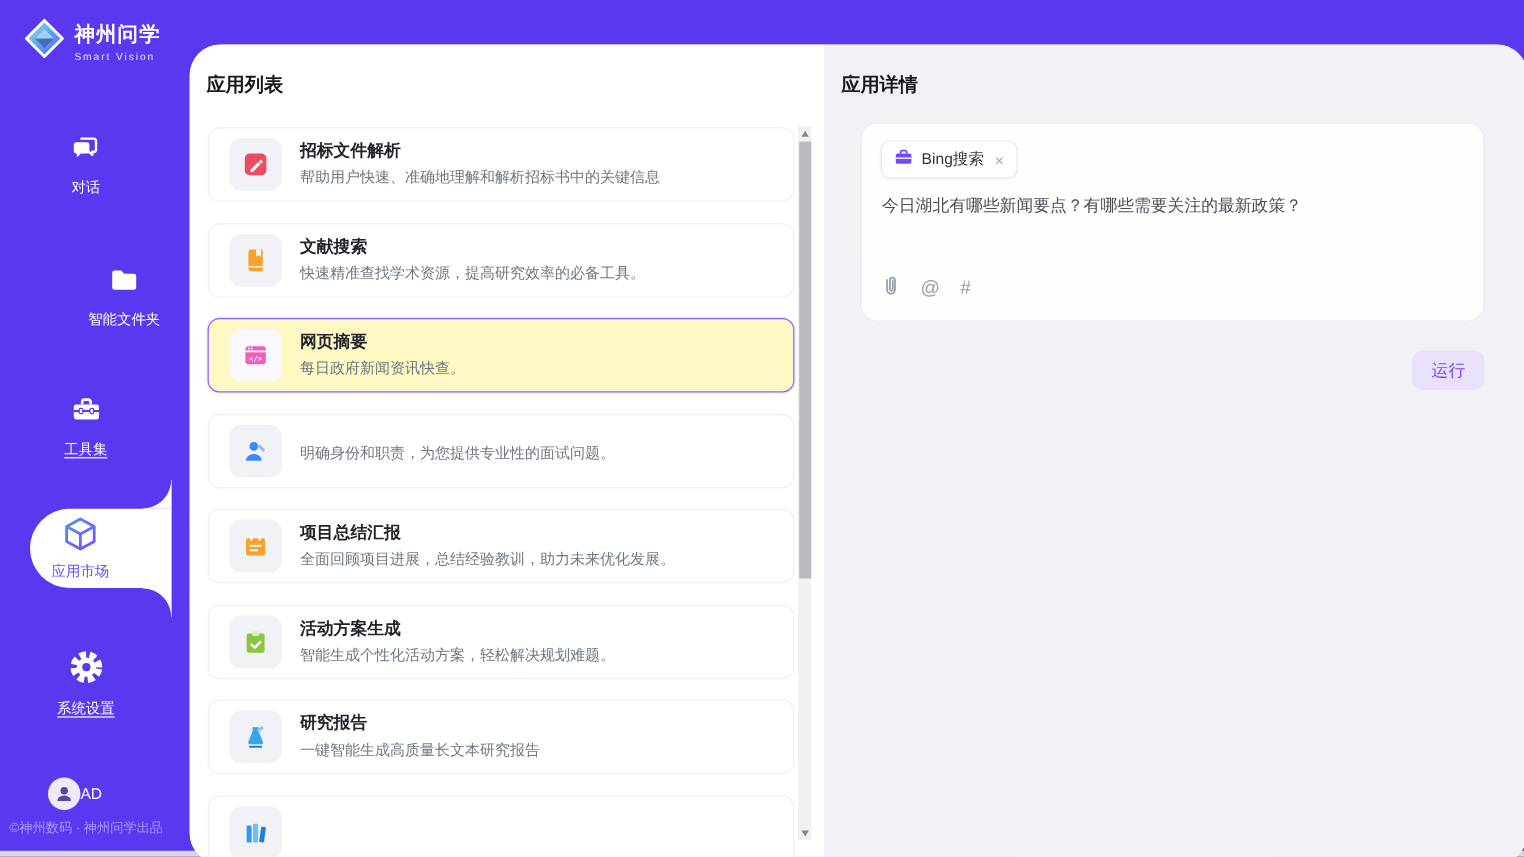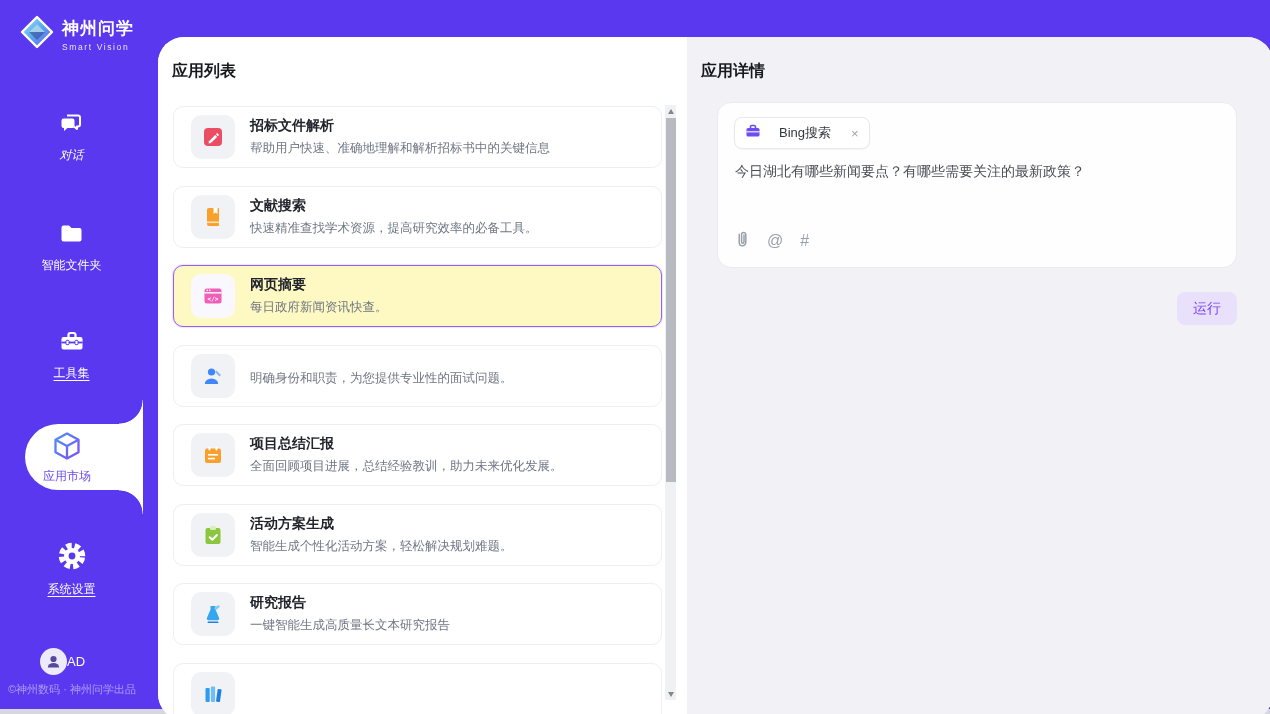--- a/index.html
+++ b/index.html
@@ -13,21 +13,21 @@
 
   
   .sidebar { position:absolute; left:0; top:0; width:143px; height:709px; }
   .logo { position:absolute; left:18px; top:13px; display:flex; align-items:center; gap:6px; }
   .logo-text-title { color:#fff; font-size:17px; font-weight:bold; letter-spacing:1px; }
   .logo-text-sub { color:#e8e4ff; font-size:8.5px; letter-spacing:1.6px; margin-top:2px; }
 
   .nav-item { position:absolute; left:0; width:143px; display:flex; flex-direction:column; align-items:center; cursor:pointer; }
   .nav-item .nav-label { color:#ffffff; font-size:12px; margin-top:6px; }
   .nav-item .nav-label.underlined { text-decoration:underline; text-underline-offset:3px; }
-  .nav-chat { top:110px;font-style:italic; } .nav-folder { top:220px; } .nav-tools { top:328px; } .nav-settings { top:541px; }
+  .nav-chat { top:110px; } .nav-folder { top:220px;margin-left:32px; } .nav-tools { top:328px; } .nav-settings { top:541px; }
 
   .bubble { position:absolute; left:25px; top:424px; width:118px; height:66px; background:#fff;
     border-radius:33px 0 0 33px; display:flex; flex-direction:column; align-items:center;
     justify-content:center; padding-right:34px; cursor:pointer; }
   .bubble .nav-label { color:#6d4df2; font-size:12px; margin-top:3px;text-align:center; }
   .fillet { position:absolute; left:119px; width:24px; height:24px; }
   .fillet-top { top:400px; background:radial-gradient(circle 24px at 0 0, #5a38f0 0 23.2px, #fff 23.9px); }
   .fillet-bottom { top:490px; background:radial-gradient(circle 24px at 0 100%, #5a38f0 0 23.2px, #fff 23.9px); }
 
   .user-row { position:absolute; left:40px; top:648px; display:flex; align-items:center; }
@@ -56,21 +56,21 @@
   .scroll-btn { position:absolute; left:0; width:11px; height:12px; background:#f0f1f3; display:flex; align-items:center; justify-content:center; cursor:pointer; }
   .scroll-up { top:0; } .scroll-down { bottom:0; }
   .tri-up { width:0; height:0; border-left:3.5px solid transparent; border-right:3.5px solid transparent; border-bottom:5px solid #82868f; }
   .tri-down { width:0; height:0; border-left:3.5px solid transparent; border-right:3.5px solid transparent; border-top:5px solid #82868f; }
   .scroll-thumb { position:absolute; left:0.5px; top:13px; width:10px; height:364px; background:#b7bac0; cursor:pointer; }
 
   .detail-panel { position:relative; flex:1; height:683px; background:#f2f2f6; }
   .detail-card { position:absolute; left:30px; top:65px; width:520px; height:166px; background:#fefefe;
     border:1px solid #eaeaf0; border-radius:14px; }
   .tool-tag { position:absolute; left:16px; top:14px; height:32px; display:inline-flex; align-items:center;
-    gap:18px; padding:0 10px; background:#fff; border:1px solid #e7e7ee; border-radius:8px;
+    gap:7px; padding:0 10px; background:#fff; border:1px solid #e7e7ee; border-radius:8px;
     box-shadow:0 1px 2px rgba(40,40,80,0.04); cursor:pointer; }
   .tool-tag-label { font-size:13px; color:#33363d; }
   .tag-close { font-size:13px; color:#a0a4ad; margin-left:2px; cursor:pointer; }
   .question { position:absolute; left:17px; top:60px; width:486px; font-size:14px; color:#4b4d55; }
   .input-icons { position:absolute; left:17px; bottom:15px; display:flex; align-items:center; gap:17px; }
   .txt-icon { font-size:16px; color:#9aa0ab; }
   .run-btn { position:absolute; right:36px; top:255px; height:33px; padding:0 16px; border:none;
     background:#e9e0fc; color:#7a45f8; font-size:14px; border-radius:8px; cursor:pointer;
     font-family:inherit; }
 </style>

